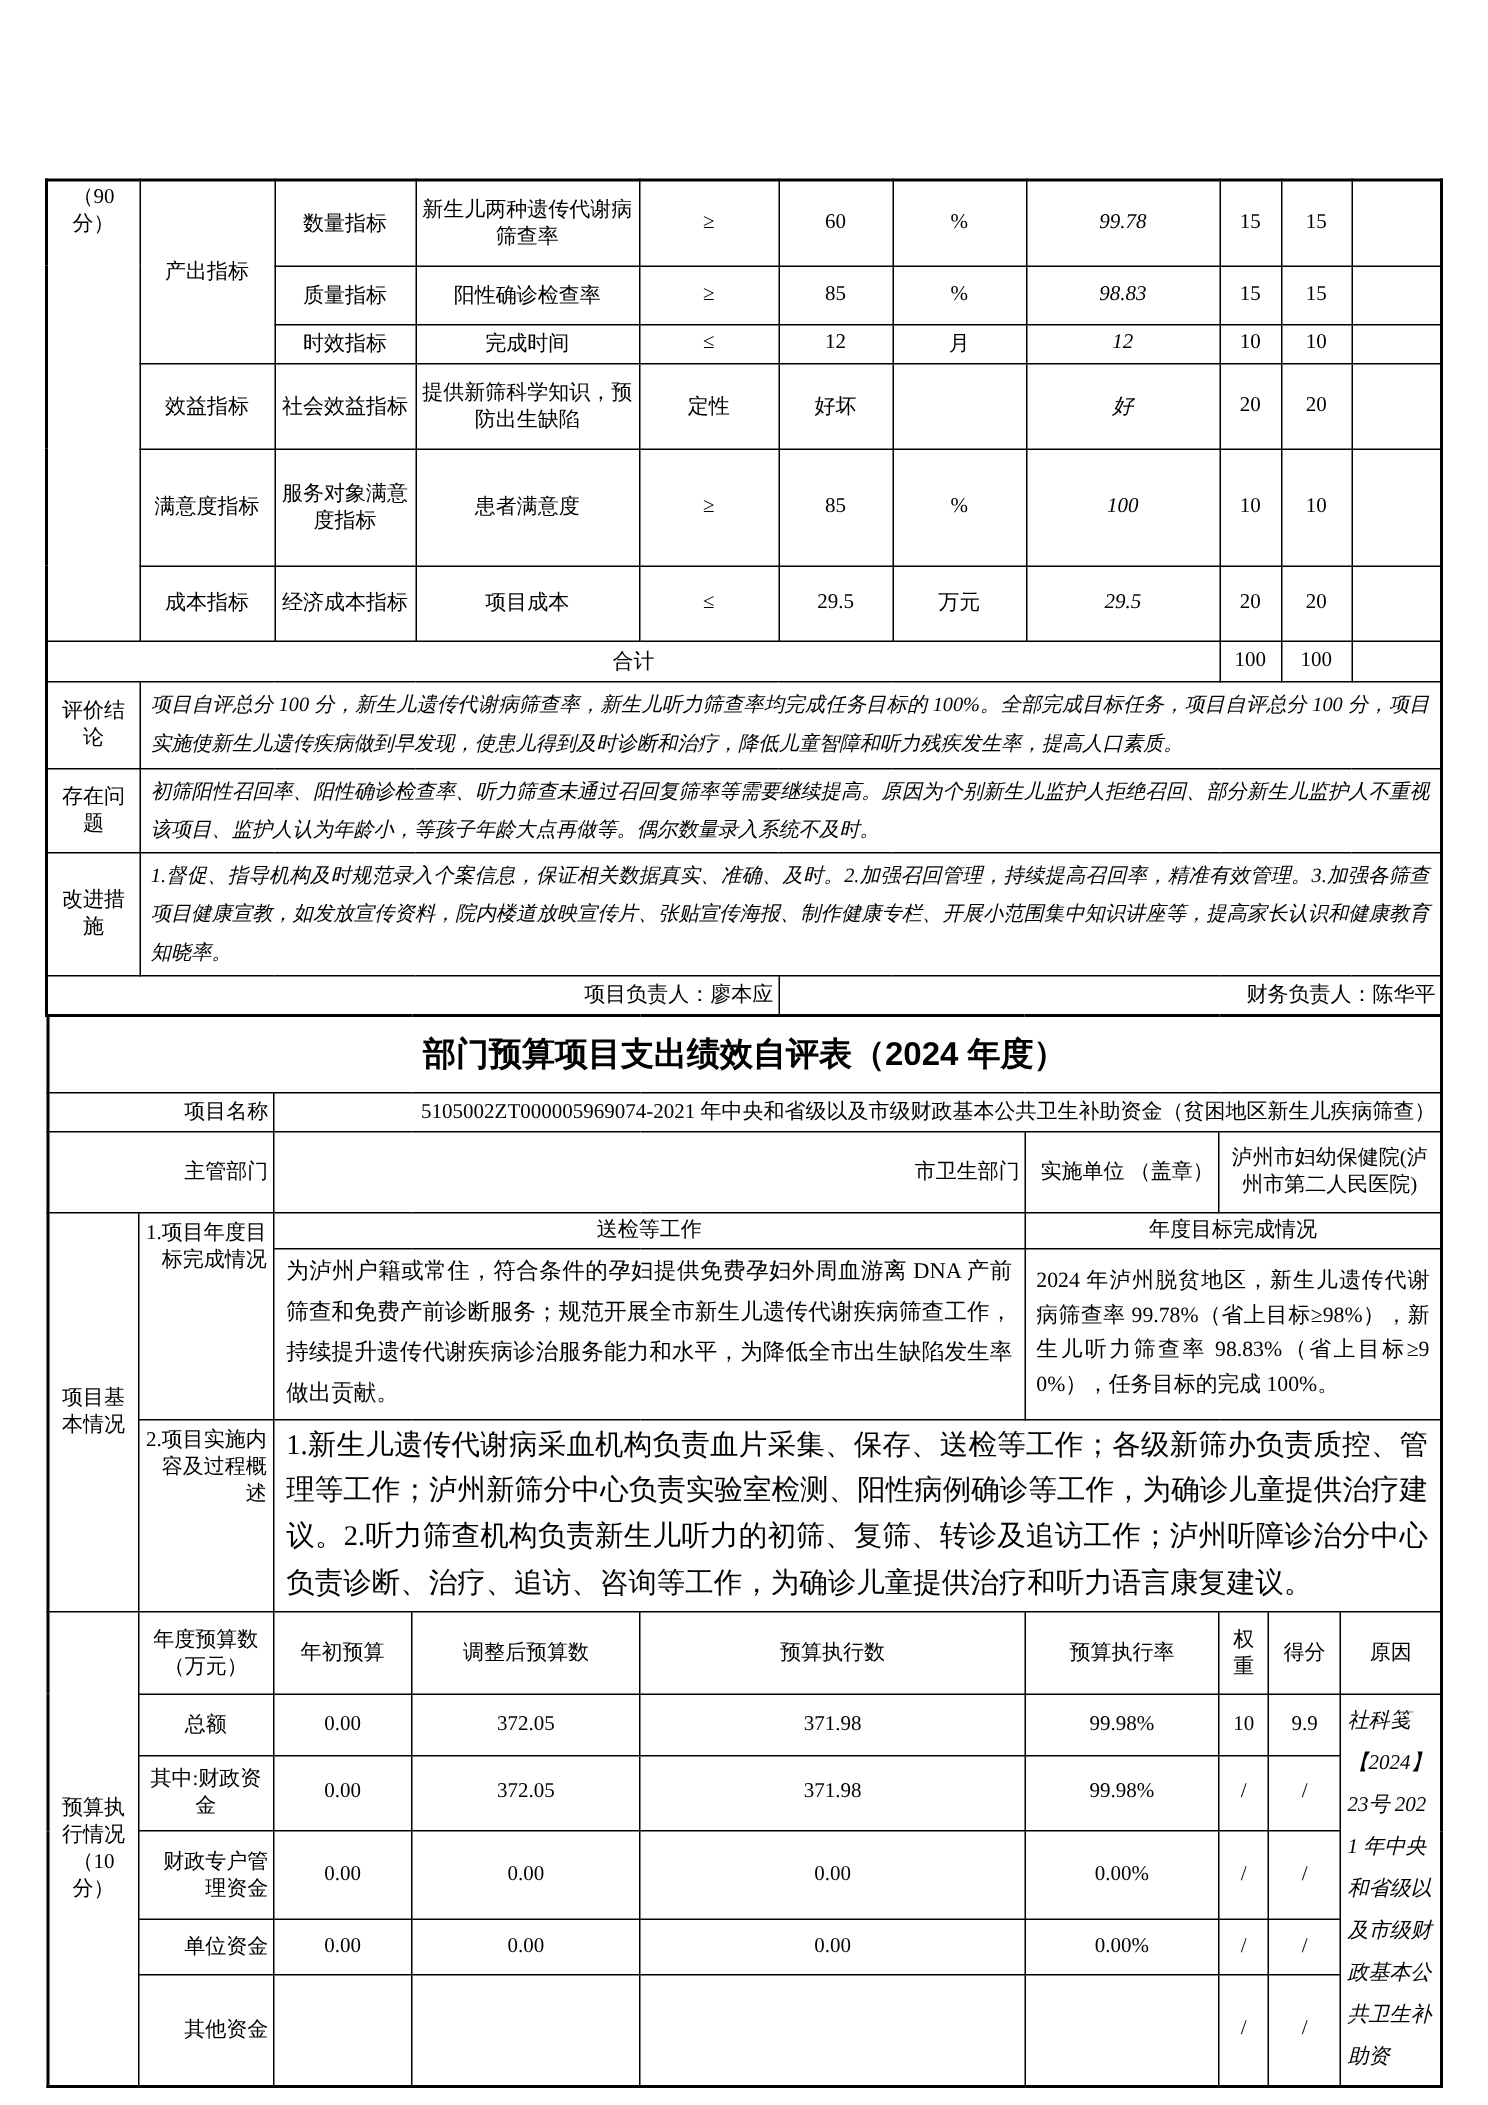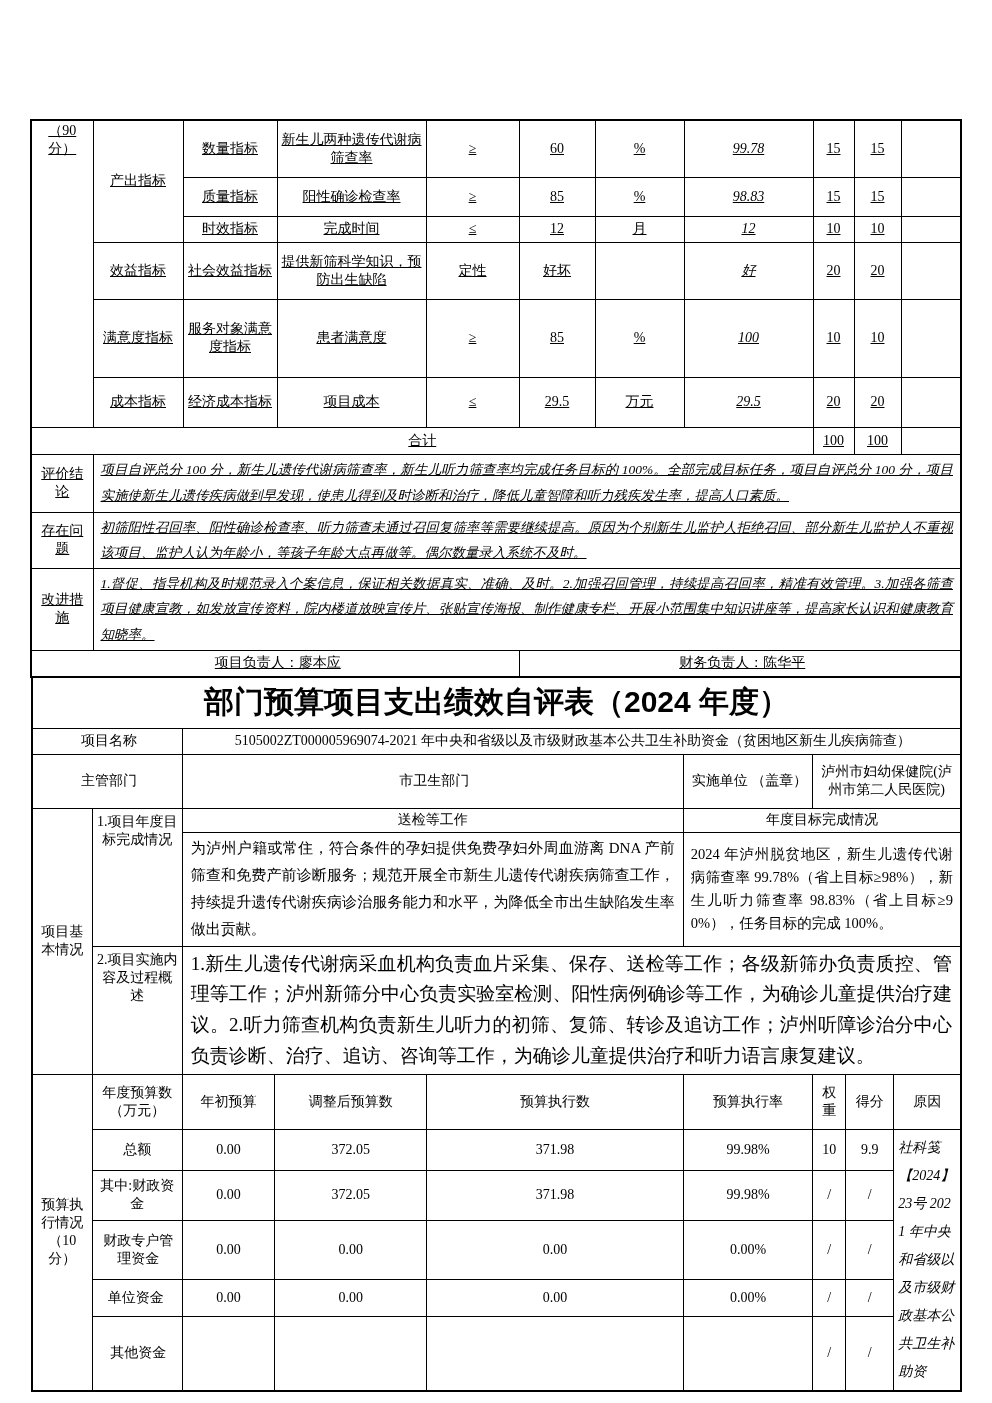--- a/index.html
+++ b/index.html
@@ -14,24 +14,24 @@
   td{
     border:1px solid #000;
     font-size:14px;
     text-align:center;
     vertical-align:middle;
     padding:1px 3px;
     overflow:hidden;
     word-break:break-all;
   }
   table{border:2px solid #000;}
-  .t1{left:30px;top:119px;width:932px;text-decoration:underline;}
+  .t1{left:30px;top:119px;width:932px;}
   .t2{left:31px;top:676px;width:931px;}
   .top{vertical-align:top;}
-  .left{text-align:center;}
+  .left{text-align:right;}
   .ital{font-style:italic;}
   .para{
     text-align:justify;
     text-align-last:left;
     font-style:italic;
     line-height:1.9;
     padding:2px 7px;
     font-size:13.5px;
     vertical-align:middle;
   }
@@ -41,21 +41,21 @@
   }
   .comppara{
     text-align:justify;text-align-last:left;
     line-height:1.58;font-size:14.5px;padding:2px 7px;vertical-align:middle;font-style:normal;margin-top:25px;
   }
   .implpara{
     text-align:justify;text-align-last:left;
     line-height:1.62;font-size:19px;padding:2px 8px;vertical-align:middle;font-style:normal;
   }
   .title{
-    font-size:30px;font-weight:bold;border:1px solid #000;
+    font-size:22px;font-weight:bold;border:1px solid #000;
     font-family:"Liberation Sans","DejaVu Sans",sans-serif;
   }
   .reason{
     font-style:italic;vertical-align:top;line-height:2.0;
     text-align:left;padding:4px 4px;font-size:14px;
   }
   .hdr{font-size:14px;}
 </style>
 </head>
 <body>

